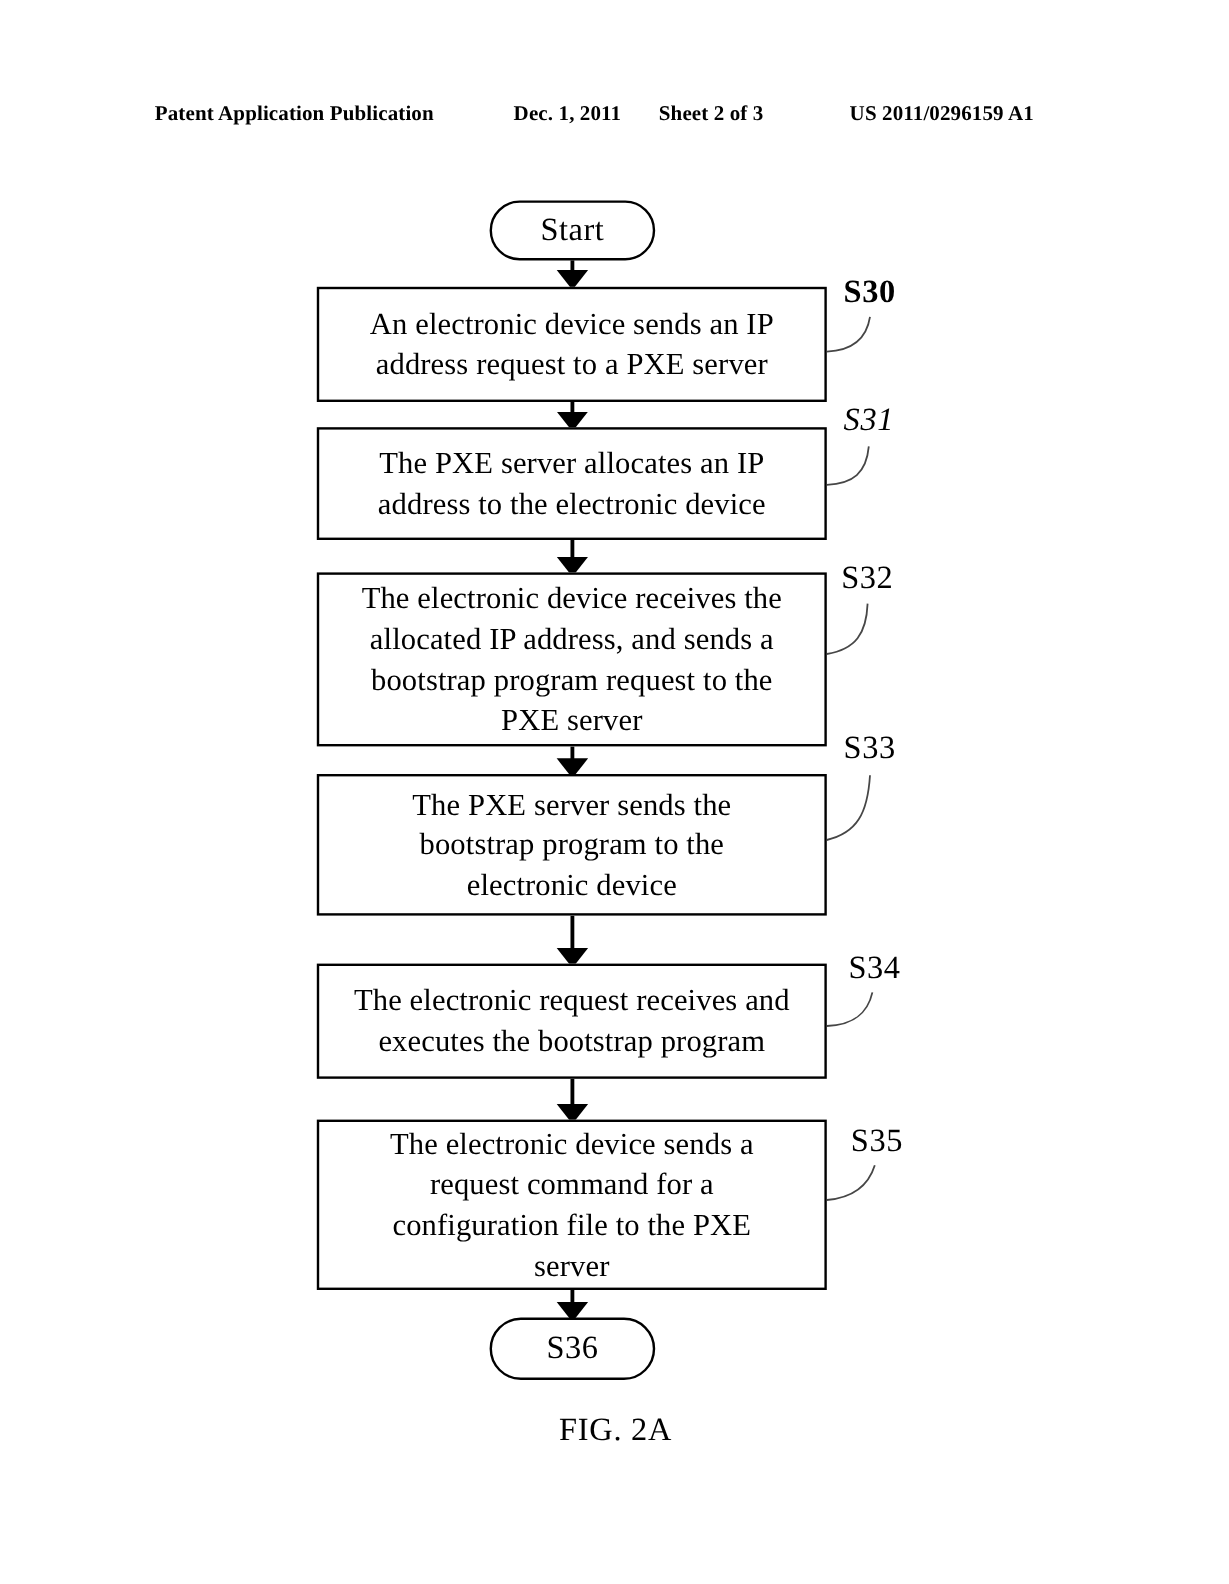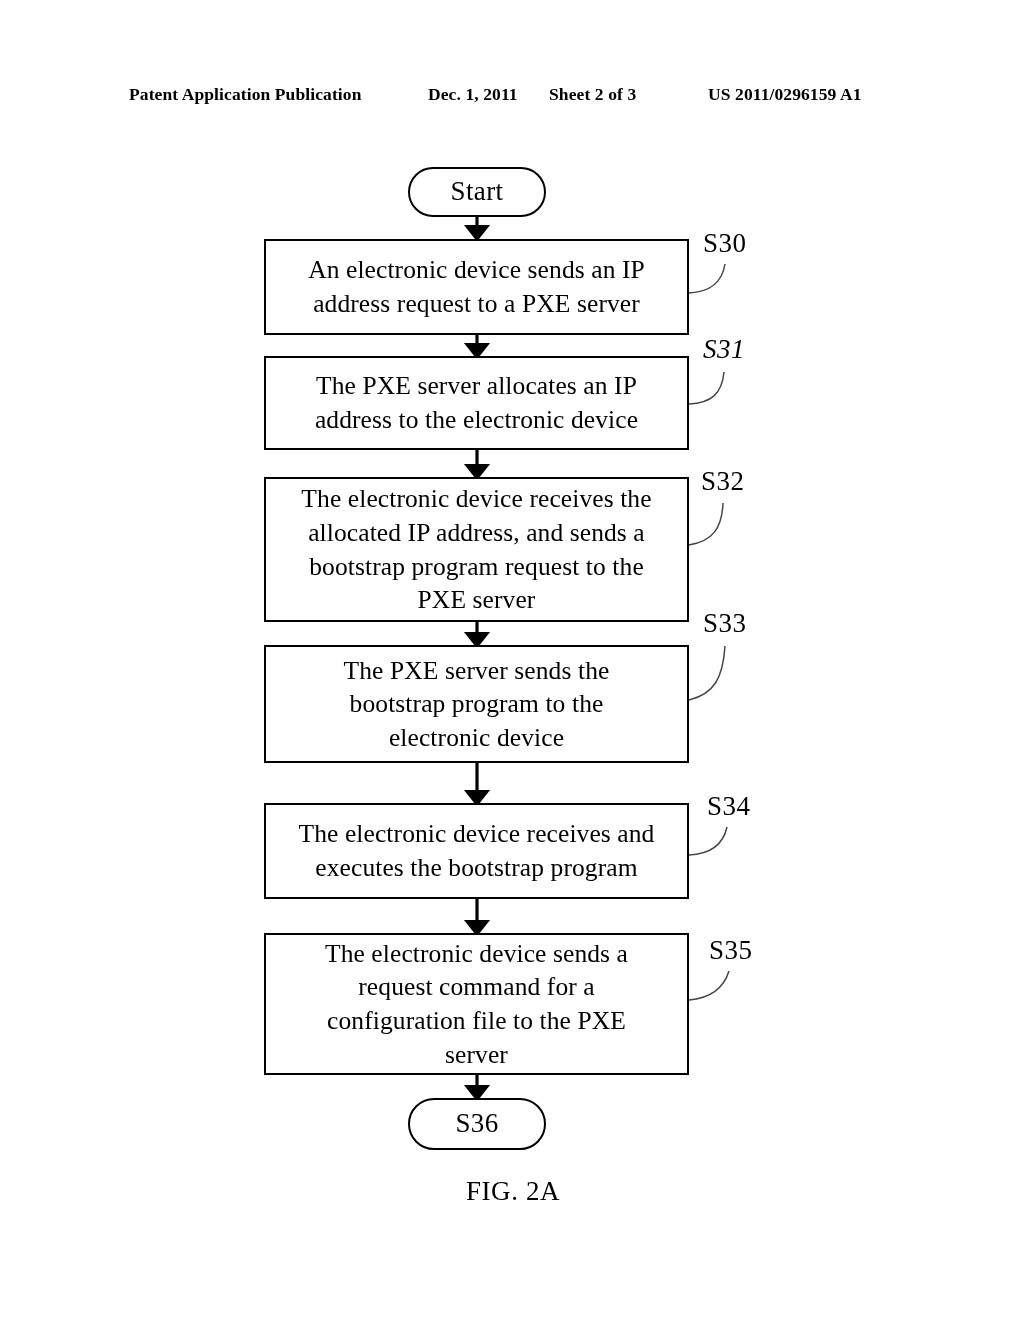--- a/index.html
+++ b/index.html
@@ -104,21 +104,21 @@
   #box-s35 { left: 264px; top: 933px;  width: 425px; height: 142px; }
 
   
   .step-label {
     position: absolute;
     font-size: 27px;
     line-height: 1;
     letter-spacing: 0.5px;
     white-space: nowrap;
   }
-  #lbl-s30 { left: 703px; top: 230px; }
+  #lbl-s30 { left: 703px; top: 230px; font-weight: bold; }
   #lbl-s31 { left: 703px; top: 336px; font-style: italic; }
   #lbl-s32 { left: 701px; top: 468px; }
   #lbl-s33 { left: 703px; top: 610px; }
   #lbl-s34 { left: 707px; top: 793px; }
   #lbl-s35 { left: 709px; top: 937px; }
 
   
   #fig-caption {
     position: absolute;
     left: 0;
@@ -196,21 +196,21 @@
     <div class="step-label" id="lbl-s32">S32</div>
 
     <div class="process" id="box-s33">
       <span class="ln">The PXE server sends the</span>
       <span class="ln">bootstrap program to the</span>
       <span class="ln">electronic device</span>
     </div>
     <div class="step-label" id="lbl-s33">S33</div>
 
     <div class="process" id="box-s34">
-      <span class="ln">The electronic device receives and</span>
+      <span class="ln">The electronic request receives and</span>
       <span class="ln">executes the bootstrap program</span>
     </div>
     <div class="step-label" id="lbl-s34">S34</div>
 
     <div class="process" id="box-s35">
       <span class="ln">The electronic device sends a</span>
       <span class="ln">request command for a</span>
       <span class="ln">configuration file to the PXE</span>
       <span class="ln">server</span>
     </div>

